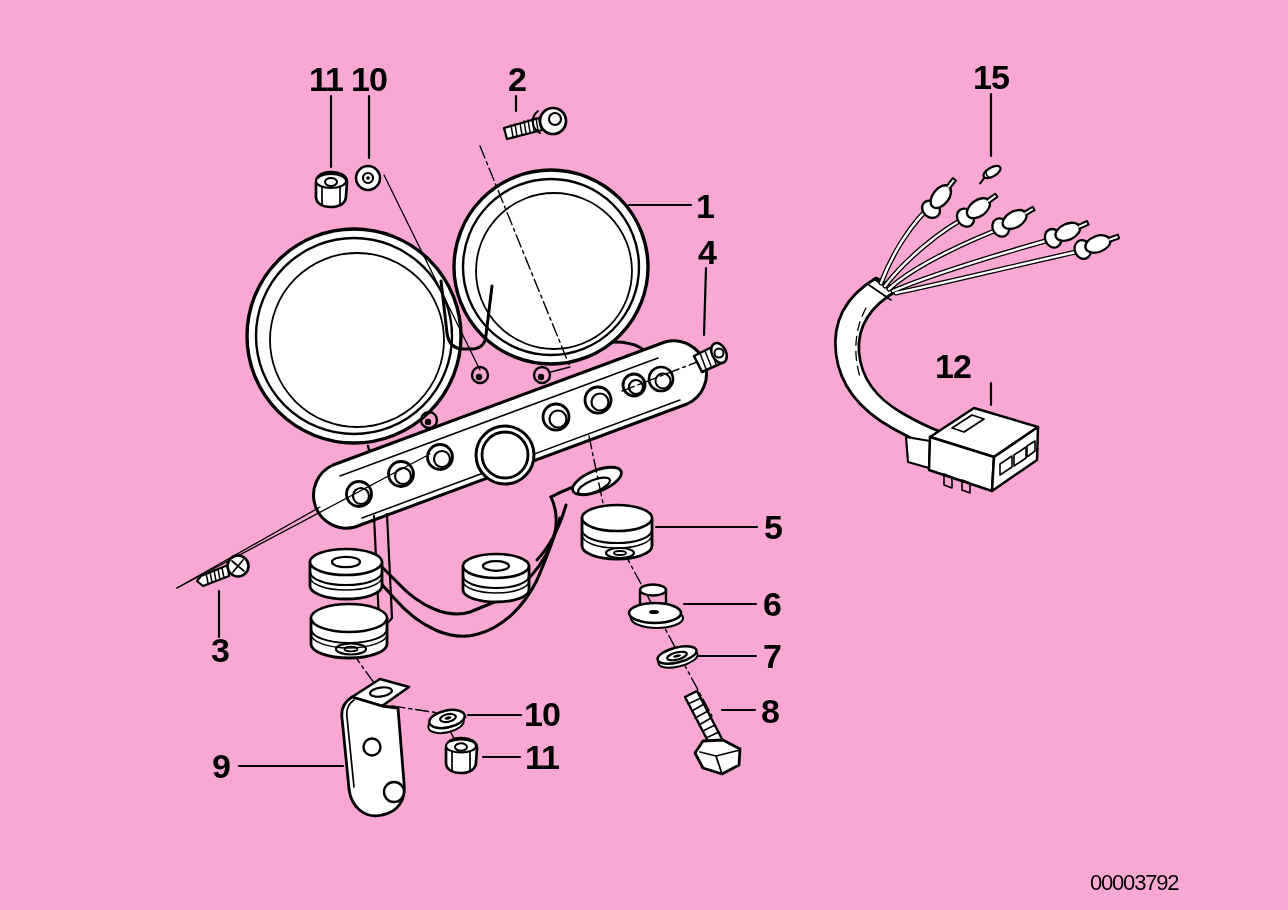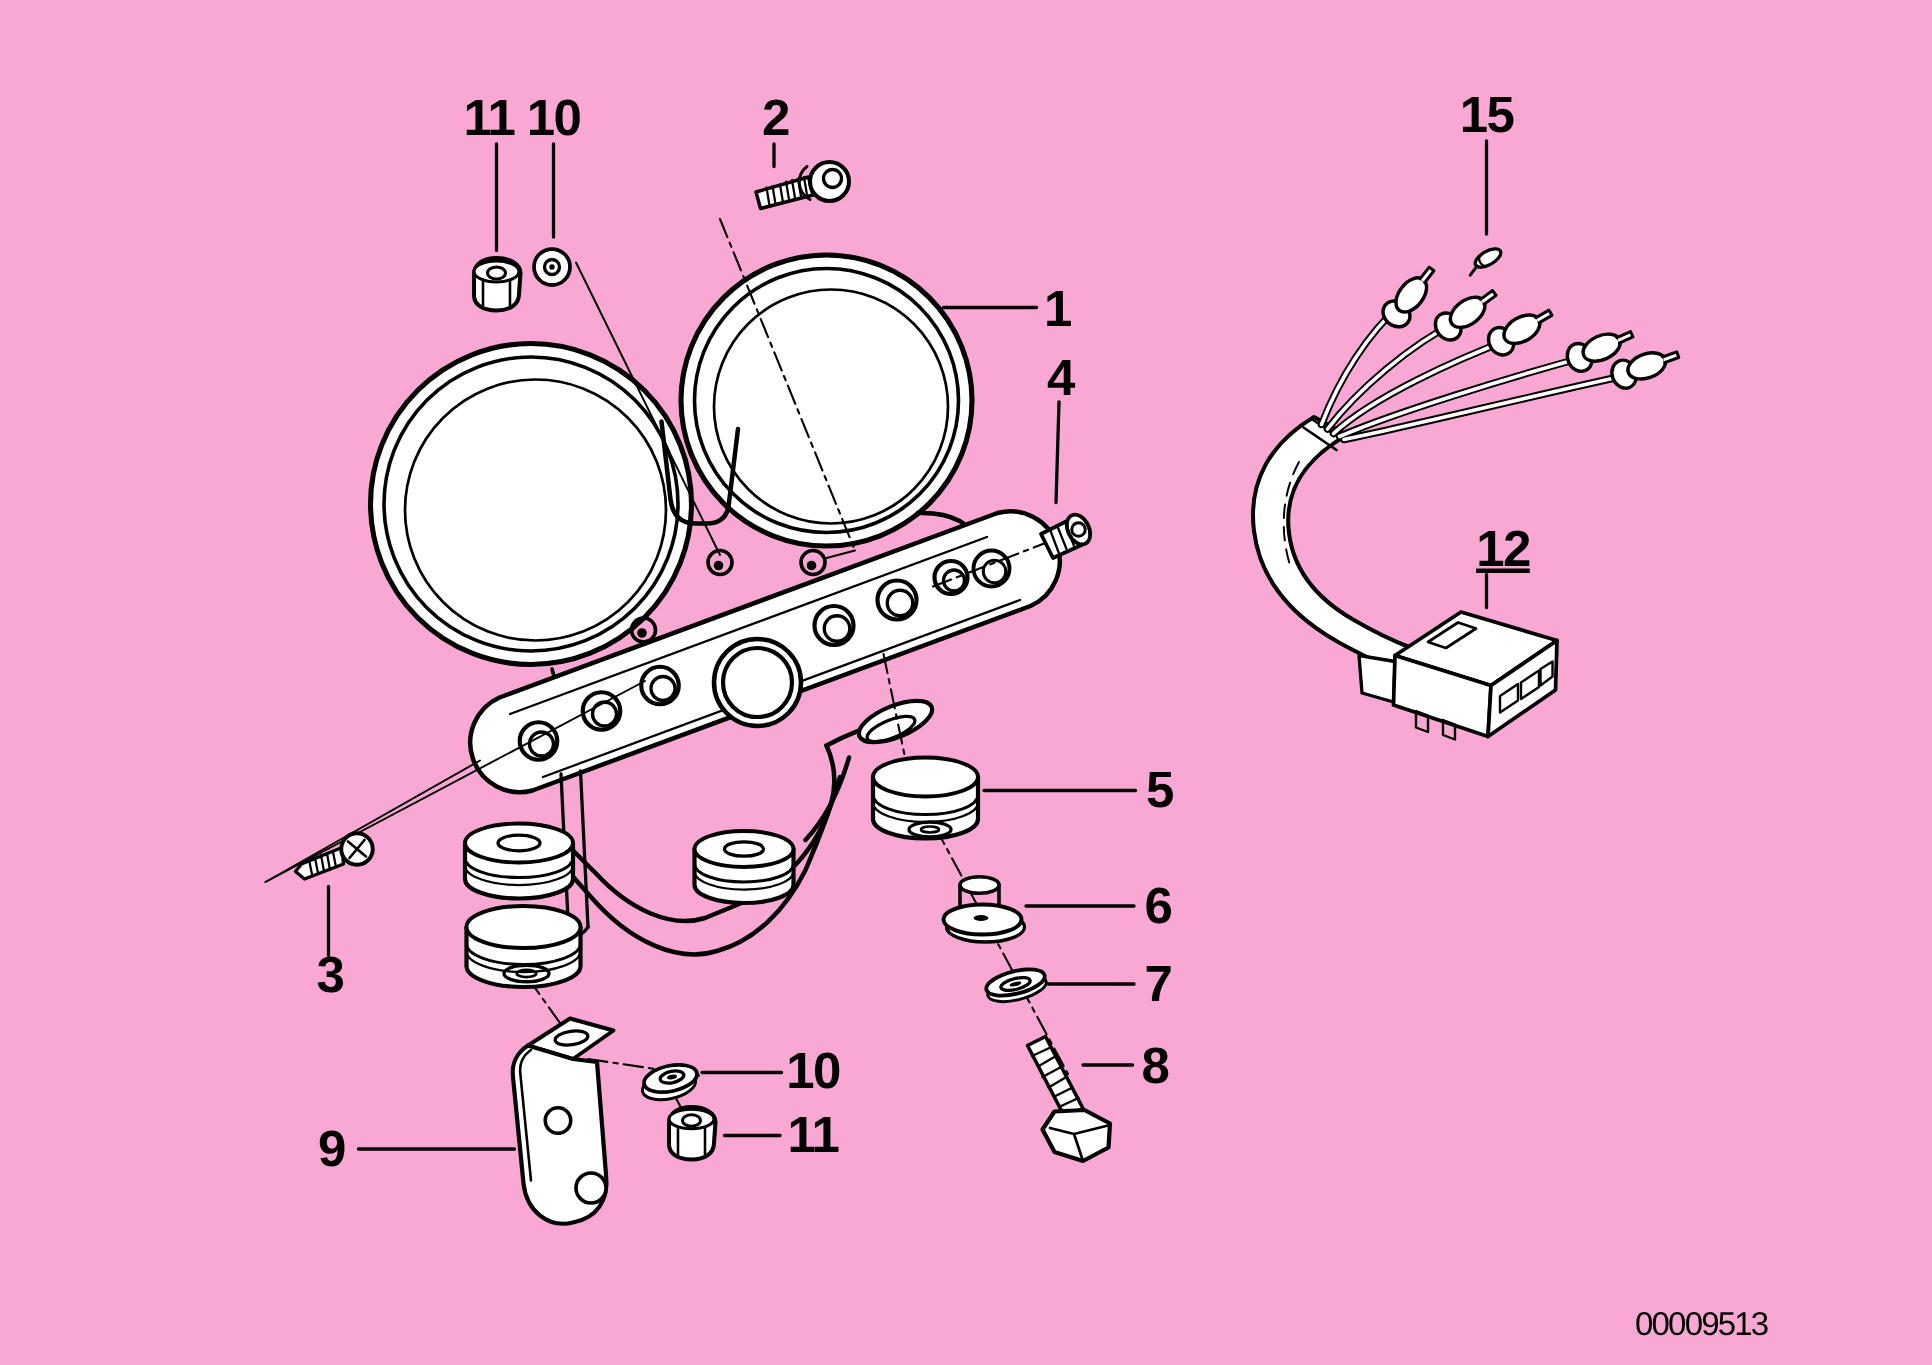--- a/index.html
+++ b/index.html
@@ -334,25 +334,25 @@
     <path d="M 483,757 L 520,757"></path>
   </g>
 </svg>
 
 <div class="callout" style="left:326px;top:79px;">11</div>
 <div class="callout" style="left:369px;top:79px;">10</div>
 <div class="callout" style="left:517px;top:79px;">2</div>
 <div class="callout" style="left:705px;top:206px;">1</div>
 <div class="callout" style="left:707px;top:252px;">4</div>
 <div class="callout" style="left:991px;top:77px;">15</div>
-<div class="callout" style="left:1002px;top:366px;text-decoration:underline;">12</div>
+<div class="callout" style="left:953px;top:366px;">12</div>
 <div class="callout" style="left:773px;top:527px;">5</div>
 <div class="callout" style="left:772px;top:604px;">6</div>
 <div class="callout" style="left:772px;top:656px;">7</div>
 <div class="callout" style="left:770px;top:711px;">8</div>
 <div class="callout" style="left:220px;top:650px;">3</div>
 <div class="callout" style="left:221px;top:766px;">9</div>
 <div class="callout" style="left:542px;top:714px;">10</div>
 <div class="callout" style="left:542px;top:757px;">11</div>
 
-<div id="drawing-number">00009513</div>
+<div id="drawing-number">00003792</div>
 
 </div>
 
 </body></html>

